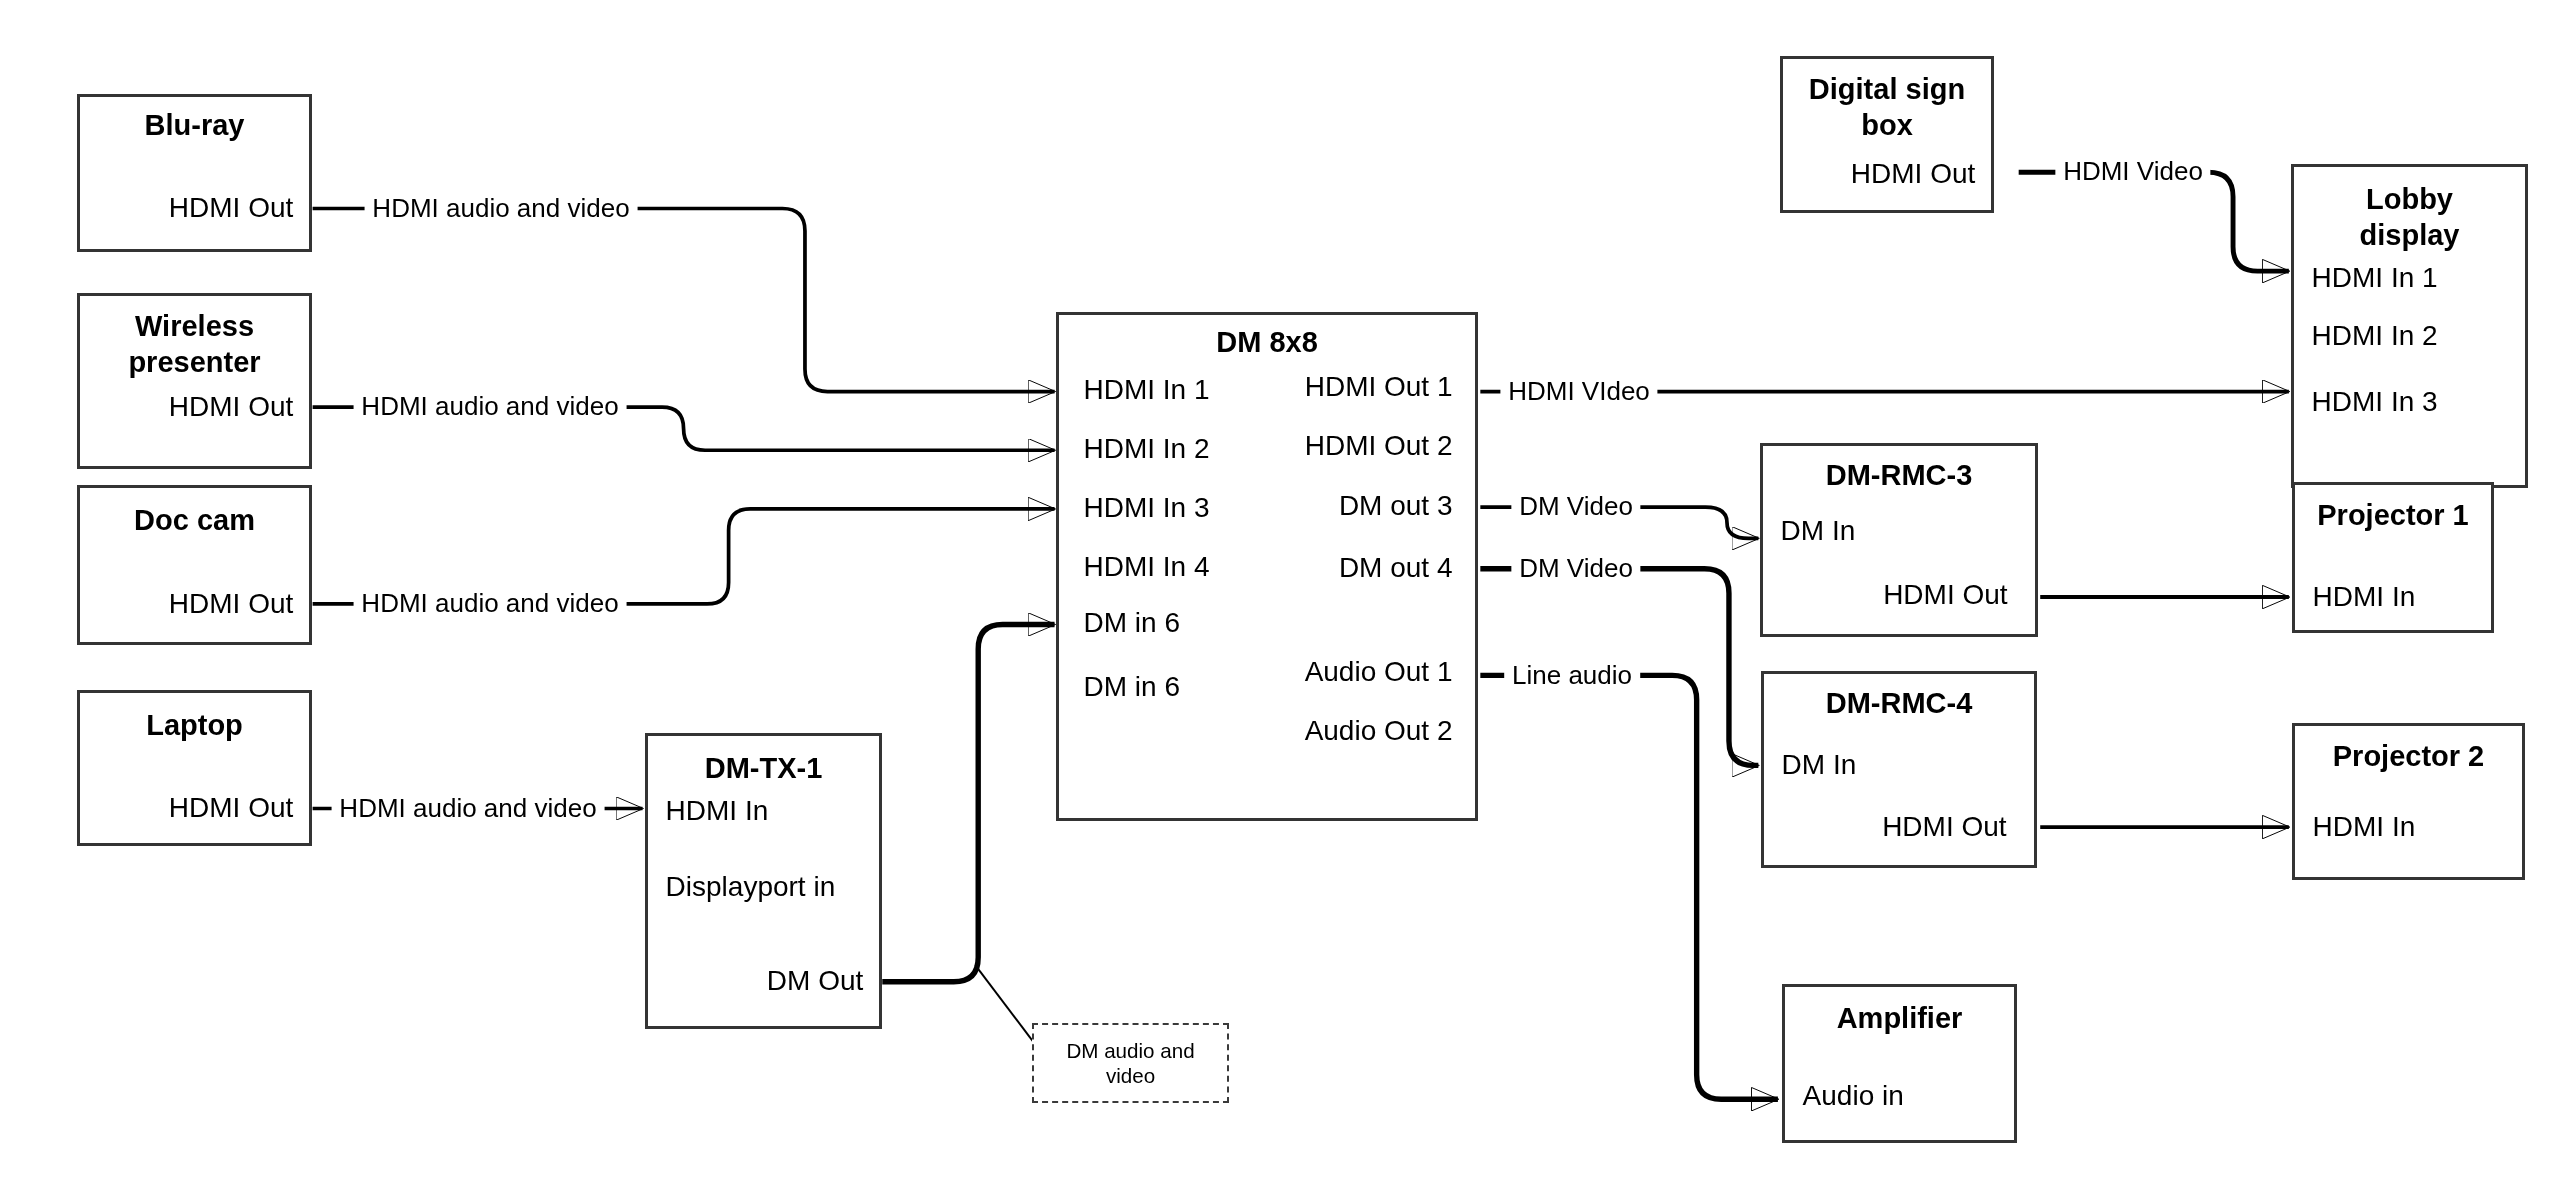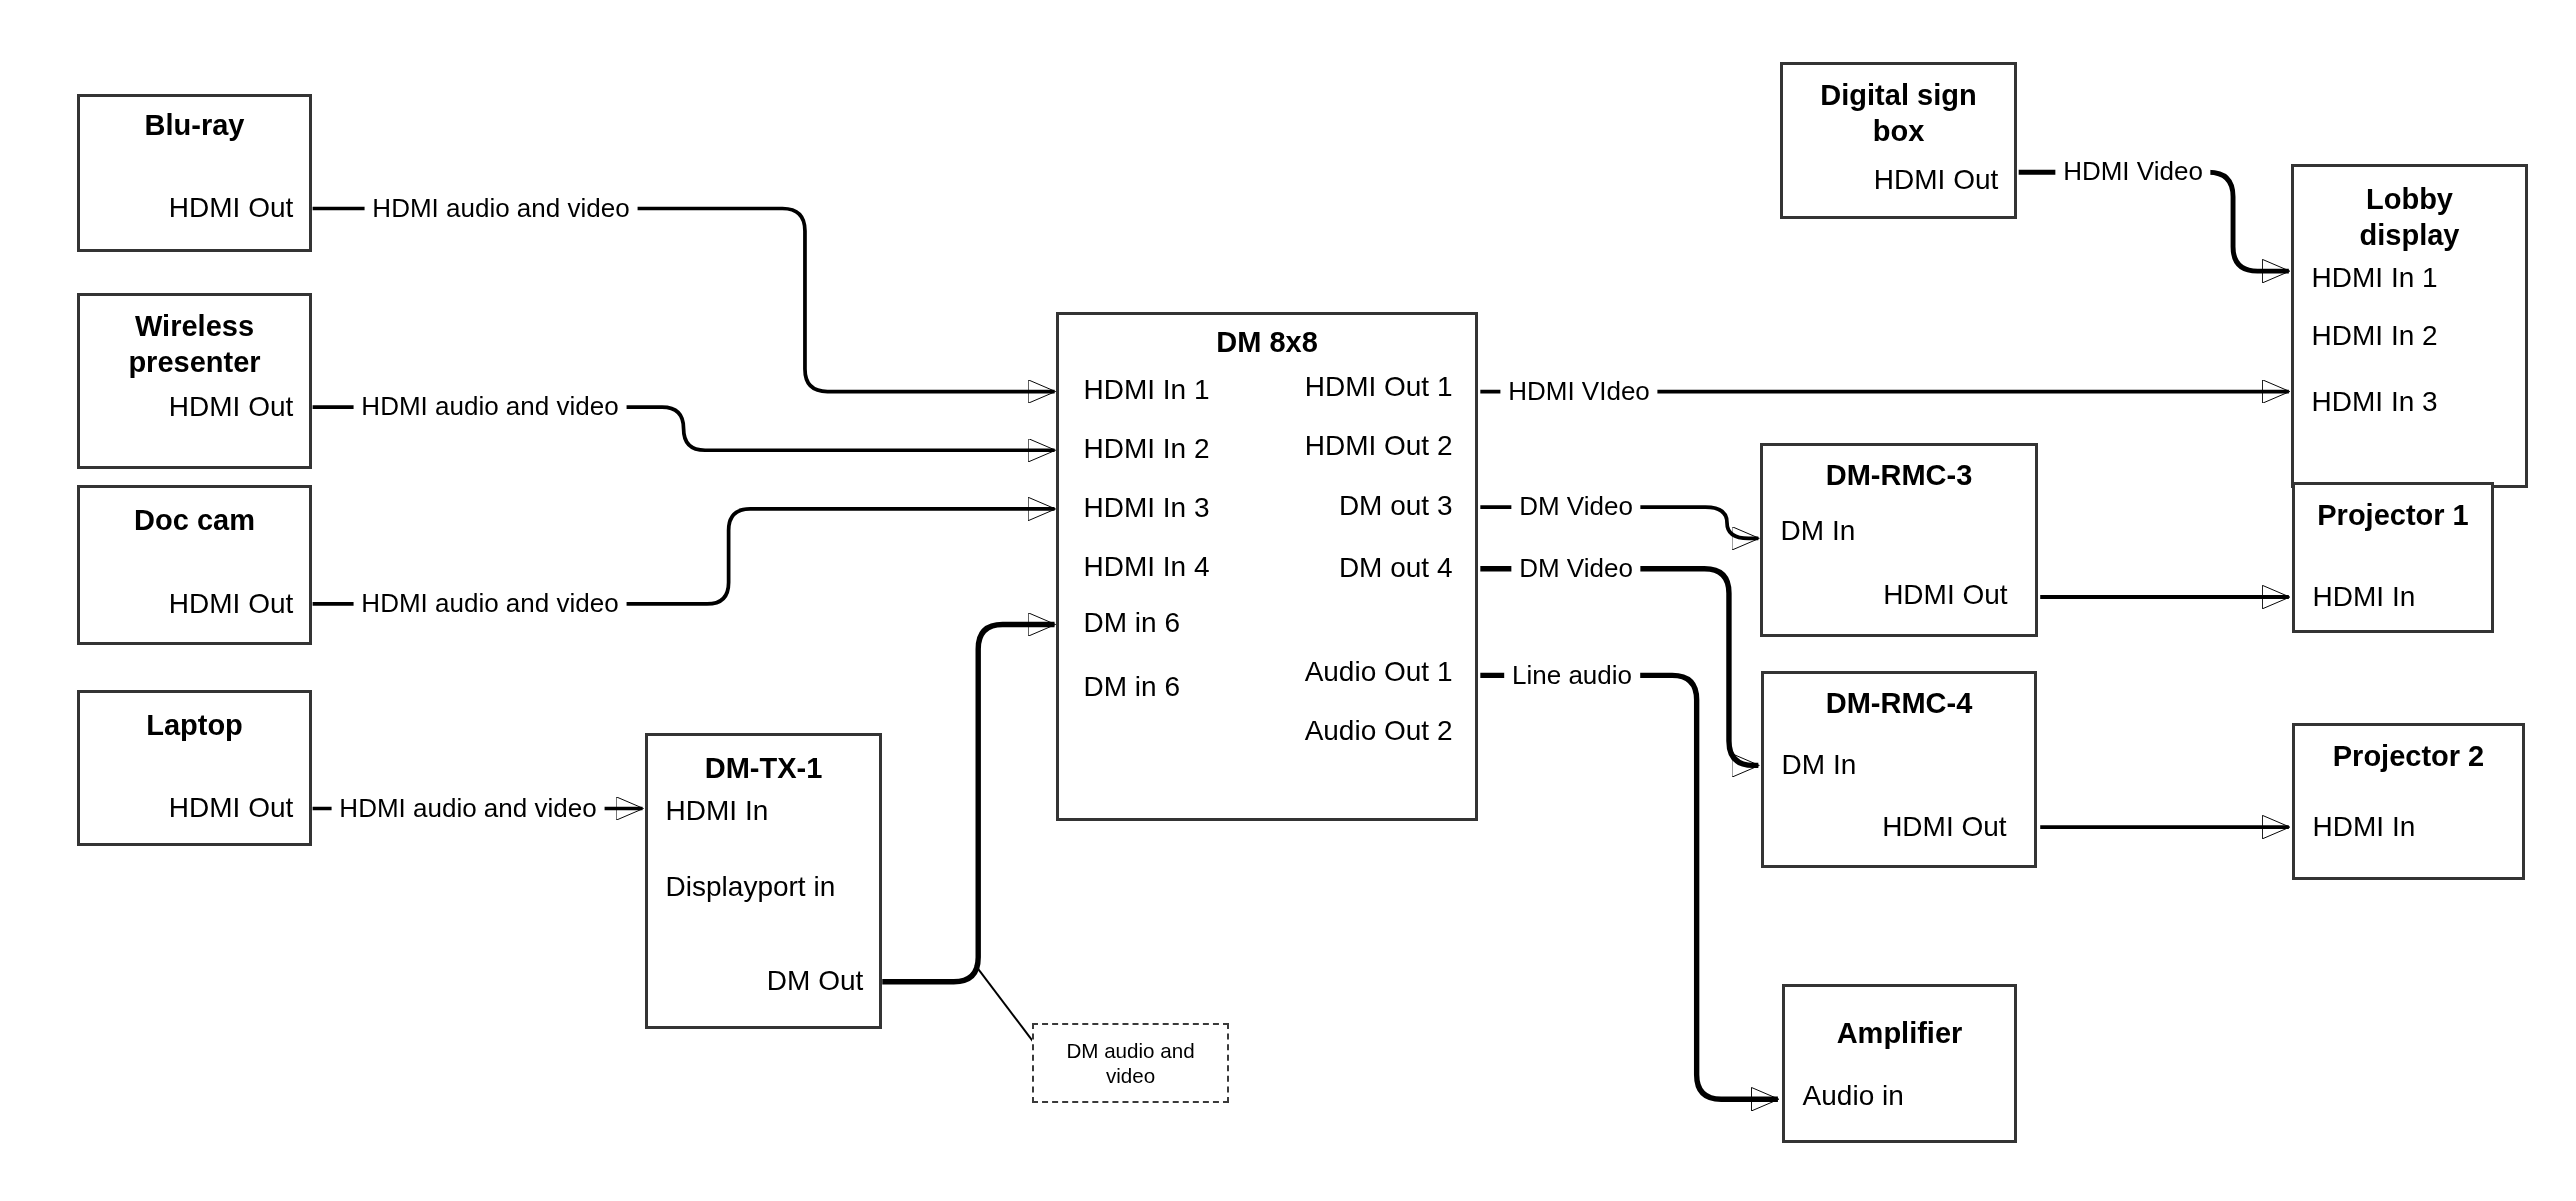--- a/index.html
+++ b/index.html
@@ -122,21 +122,21 @@
     <span class="port left" style="top:308px">DM in 6</span>
     <span class="port left" style="top:372px">DM in 6</span>
     <span class="port right" style="top:72px">HDMI Out 1</span>
     <span class="port right" style="top:131px">HDMI Out 2</span>
     <span class="port right" style="top:191px">DM out 3</span>
     <span class="port right" style="top:253px">DM out 4</span>
     <span class="port right" style="top:357px">Audio Out 1</span>
     <span class="port right" style="top:416px">Audio Out 2</span>
   </div>
 
-  <div class="node" style="left:1780px;top:62px;width:237px;height:157px">
+  <div class="node" style="left:1780px;top:56px;width:214px;height:157px">
     <div class="title" style="margin:11.7px auto 0;max-width:176px">Digital sign box</div>
     <span class="port right" style="top:115px">HDMI Out</span>
   </div>
 
   <div class="node" style="left:2291px;top:164px;width:237px;height:324px">
     <div class="title" style="margin:13.7px auto 0;max-width:147px">Lobby display</div>
     <span class="port left" style="top:111px">HDMI In 1</span>
     <span class="port left" style="top:169px">HDMI In 2</span>
     <span class="port left" style="top:235px">HDMI In 3</span>
   </div>
@@ -157,21 +157,21 @@
     <span class="port left" style="top:91px">DM In</span>
     <span class="port right" style="top:153px">HDMI Out</span>
   </div>
 
   <div class="node" style="left:2292px;top:723px;width:233px;height:157px">
     <div class="title" style="margin-top:11.7px">Projector 2</div>
     <span class="port left" style="top:101px">HDMI In</span>
   </div>
 
   <div class="node" style="left:1782px;top:984px;width:235px;height:159px">
-    <div class="title" style="margin-top:28px">Amplifier</div>
+    <div class="title" style="margin-top:13px">Amplifier</div>
     <span class="port left" style="top:109px">Audio in</span>
   </div>
 
   <div class="note" style="left:1032px;top:1023px;width:197px;height:80px">
     <span>DM audio and video</span>
   </div>
 
   <div class="conn-label" style="left:501px;top:209px">HDMI audio and video</div>
   <div class="conn-label" style="left:490px;top:407px">HDMI audio and video</div>
   <div class="conn-label" style="left:490px;top:604px">HDMI audio and video</div>

